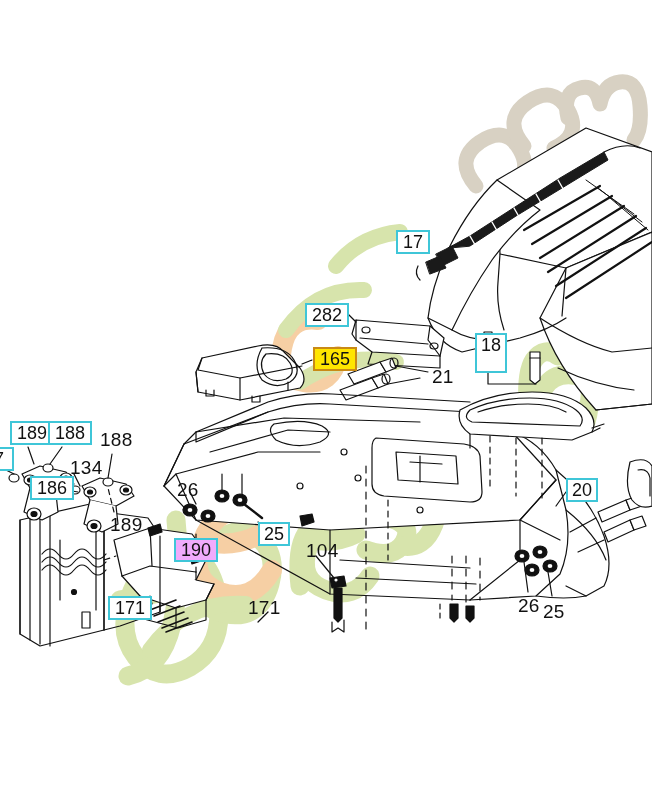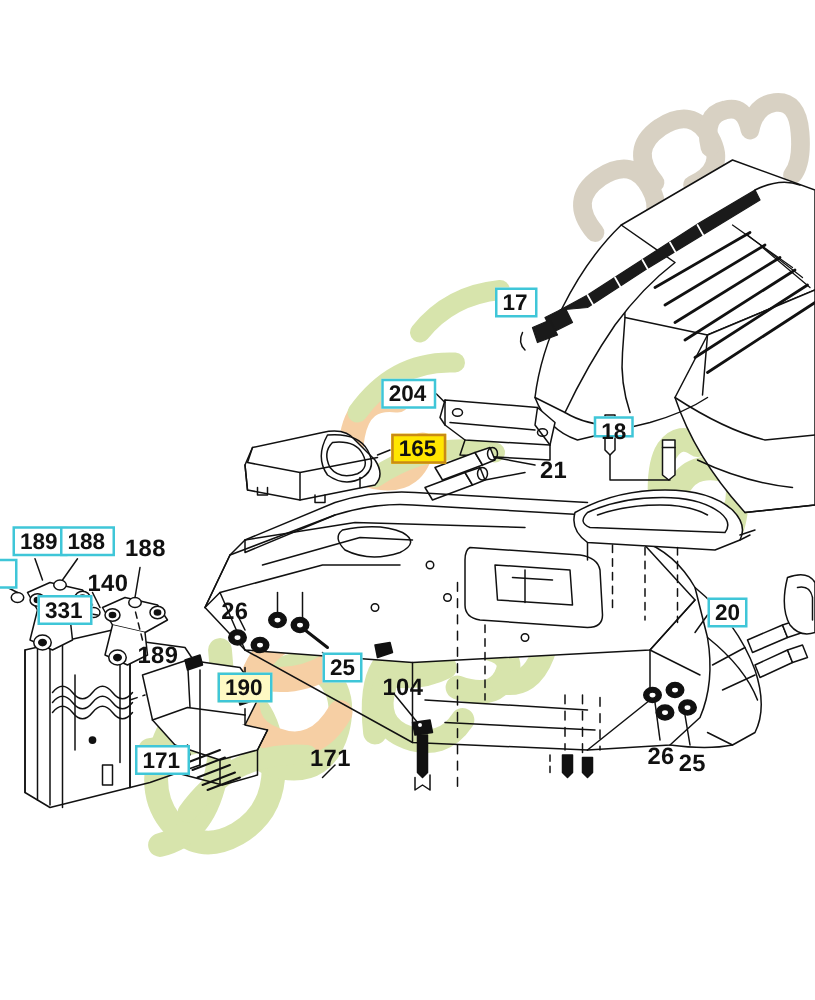--- a/index.html
+++ b/index.html
@@ -1,22 +1,22 @@
 <!DOCTYPE html>
 <html><head>
 <meta charset="utf-8">
 <title>Parts Diagram</title>
 <style>
   html,body{margin:0;padding:0;background:#ffffff;}
   body{width:652px;height:800px;font-family:"Liberation Sans",sans-serif;overflow:hidden;}
   #stage{position:relative;width:652px;height:800px;background:#fff;overflow:hidden;}
   #artwork{position:absolute;left:0;top:0;width:652px;height:800px;}
   #watermark{position:absolute;left:0;top:0;width:652px;height:800px;pointer-events:none;}
-  .callout{position:absolute;font-family:"Liberation Sans",sans-serif;font-weight:bold;
-           line-height:1;white-space:nowrap;color:#111;}
+  .callout{position:absolute;font-family:"Liberation Sans",sans-serif;font-weight:normal;
+           line-height:1;white-space:nowrap;color:#111;text-align:center;}
   .callout.plain{font-size:19px;letter-spacing:.3px;}
   .callout.boxed{font-size:18px;padding:1px 4px 2px 4px;background:#ffffff;
                  border:2px solid #3fc6d8;box-sizing:border-box;}
   .callout.highlight{font-size:18px;padding:1px 4px 2px 4px;background:#ffe600;
                      border:2px solid #c98a16;box-sizing:border-box;}
   .callout.clipped{overflow:hidden;}
 </style>
 </head>
 <body>
 
@@ -405,35 +405,35 @@
       <g stroke-dasharray="6 5">
         <path d="M388 500 L388 560"></path>
       </g>
       <path d="M440 604 L440 618" stroke-dasharray="5 4"></path>
     </g>
 
   </svg>
 
   <div id="callouts">
       <div class="callout boxed" style="left: 396px; top: 230px; width: 34px; height: 24px; background: rgb(255, 255, 255); border-color: rgb(63, 198, 216);">17</div>
-      <div class="callout boxed" style="left: 305px; top: 303px; width: 44px; height: 24px; background: rgb(255, 255, 255); border-color: rgb(63, 198, 216);">204</div>
+      <div class="callout boxed" style="left: 305px; top: 303px; width: 44px; height: 24px; background: rgb(255, 255, 255); border-color: rgb(63, 198, 216);">282</div>
       <div class="callout highlight" style="left: 313px; top: 347px; width: 44px; height: 24px; background: rgb(255, 230, 0); border-color: rgb(201, 138, 22);">165</div>
-      <div class="callout boxed" style="left: 475px; top: 333px; width: 32px; height: 17px; background: rgb(255, 255, 255); border-color: rgb(63, 198, 216);">18</div>
+      <div class="callout boxed" style="left: 475px; top: 333px; width: 32px; height: 40px; background: rgb(255, 255, 255); border-color: rgb(63, 198, 216);">18</div>
       <div class="callout plain" style="left: 432px; top: 367px;">21</div>
       <div class="callout boxed" style="left: 608px; top: 415px; width: 32px; height: 36px; background: rgb(255, 255, 255); border-color: rgb(63, 198, 216); margin-left: 47px;">89</div>
       <div class="callout boxed" style="left: 566px; top: 478px; width: 32px; height: 24px; background: rgb(255, 255, 255); border-color: rgb(63, 198, 216);">20</div>
       <div class="callout boxed" style="left: 10px; top: 421px; width: 44px; height: 24px; background: rgb(255, 255, 255); border-color: rgb(63, 198, 216);">189</div>
       <div class="callout boxed" style="left: 48px; top: 421px; width: 44px; height: 24px; background: rgb(255, 255, 255); border-color: rgb(63, 198, 216);">188</div>
       <div class="callout plain" style="left: 100px; top: 430px;">188</div>
       <div class="callout boxed clipped" style="left: -16px; top: 447px; width: 30px; height: 24px; background: rgb(255, 255, 255); border-color: rgb(63, 198, 216);">7</div>
-      <div class="callout plain" style="left: 70px; top: 458px;">140</div>
-      <div class="callout boxed" style="left: 30px; top: 476px; width: 44px; height: 24px; background: rgb(255, 255, 255); border-color: rgb(63, 198, 216);">331</div>
+      <div class="callout plain" style="left: 70px; top: 458px;">134</div>
+      <div class="callout boxed" style="left: 30px; top: 476px; width: 44px; height: 24px; background: rgb(255, 255, 255); border-color: rgb(63, 198, 216);">186</div>
       <div class="callout plain" style="left: 110px; top: 515px;">189</div>
       <div class="callout plain" style="left: 177px; top: 480px;">26</div>
-      <div class="callout boxed" style="left: 174px; top: 538px; width: 44px; height: 24px; background: #fef9c3; border-color: rgb(63, 198, 216);">190</div>
+      <div class="callout boxed" style="left: 174px; top: 538px; width: 44px; height: 24px; background: #f0abfc; border-color: rgb(63, 198, 216);">190</div>
       <div class="callout boxed" style="left: 258px; top: 522px; width: 32px; height: 24px; background: rgb(255, 255, 255); border-color: rgb(63, 198, 216);">25</div>
       <div class="callout boxed" style="left: 108px; top: 596px; width: 44px; height: 24px; background: rgb(255, 255, 255); border-color: rgb(63, 198, 216);">171</div>
       <div class="callout plain" style="left: 248px; top: 598px;">171</div>
       <div class="callout plain" style="left: 306px; top: 541px;">104</div>
       <div class="callout plain" style="left: 518px; top: 596px;">26</div>
       <div class="callout plain" style="left: 543px; top: 602px;">25</div>
     </div>
 
 </div>
 

